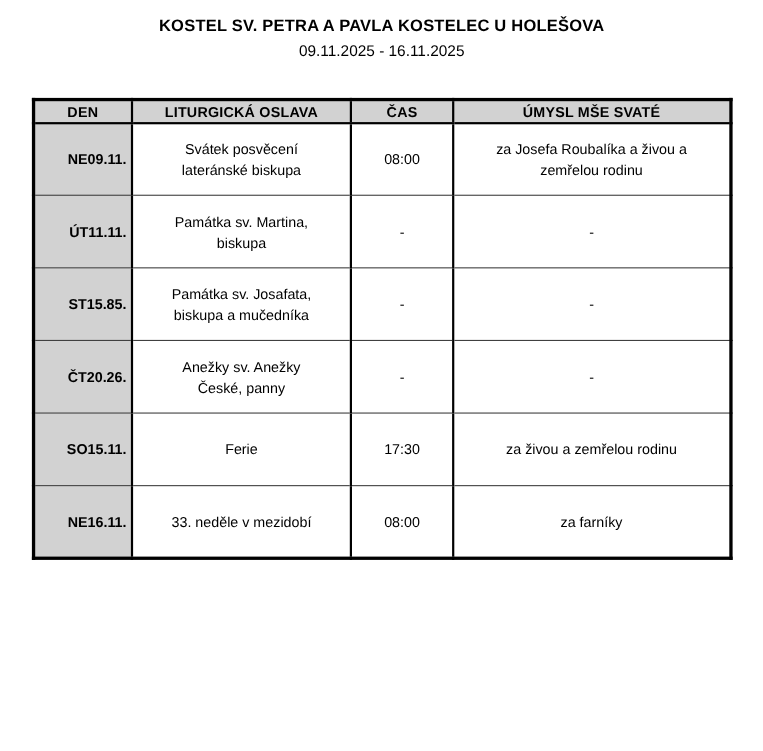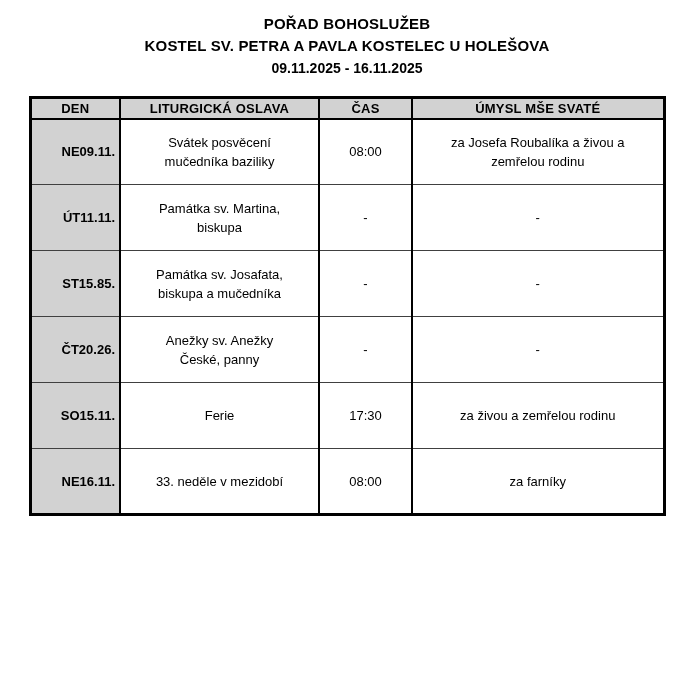--- a/index.html
+++ b/index.html
@@ -27,26 +27,26 @@
     text-align: center;
   }
   .doc-title {
     font-size: 15px;
     font-weight: bold;
     line-height: 22px;
     letter-spacing: 0.2px;
   }
   .doc-daterange {
     font-size: 14px;
-    font-weight: bold;
+    font-weight: normal;
     line-height: 22px;
   }
   table.schedule {
     width: 634px;
-    margin: 17px auto 0 auto;
+    margin: 32px auto 0 auto;
     border-collapse: collapse;
     table-layout: fixed;
     border: 3px solid var(--border-color);
   }
   col.c-day   { width: 90px;  }
   col.c-celeb { width: 199px; }
   col.c-time  { width: 93px;  }
   col.c-int   { width: 252px; }
   th {
     background: var(--header-bg);
@@ -82,21 +82,20 @@
     min-width: 26px;
   }
   .pre-wrap { white-space: pre-line; }
 </style>
 </head>
 <body>
 
 <div class="page">
 
   <div class="doc-header">
-    <div class="doc-title">POŘAD BOHOSLUŽEB</div>
     <div class="doc-title">KOSTEL SV. PETRA A PAVLA KOSTELEC U HOLEŠOVA</div>
     <div class="doc-daterange">09.11.2025 - 16.11.2025</div>
   </div>
 
   <table class="schedule">
     <colgroup>
       <col class="c-day">
         <col class="c-celeb">
         <col class="c-time">
         <col class="c-int">
@@ -106,21 +105,21 @@
         <th>DEN</th>
         <th>LITURGICKÁ OSLAVA</th>
         <th>ČAS</th>
         <th>ÚMYSL MŠE SVATÉ</th>
       </tr>
     </thead>
     <tbody>
       <tr>
         <td class="day-cell"><span class="day-abbr">NE</span><span class="day-date">09.11.</span></td>
         <td class="pre-wrap">Svátek posvěcení
-mučedníka baziliky</td>
+lateránské biskupa</td>
         <td>08:00</td>
         <td class="pre-wrap">za Josefa Roubalíka a živou a
 zemřelou rodinu</td>
       </tr>
       <tr>
         <td class="day-cell"><span class="day-abbr">ÚT</span><span class="day-date">11.11.</span></td>
         <td class="pre-wrap">Památka sv. Martina,
 biskupa</td>
         <td>-</td>
         <td class="pre-wrap">-</td>

